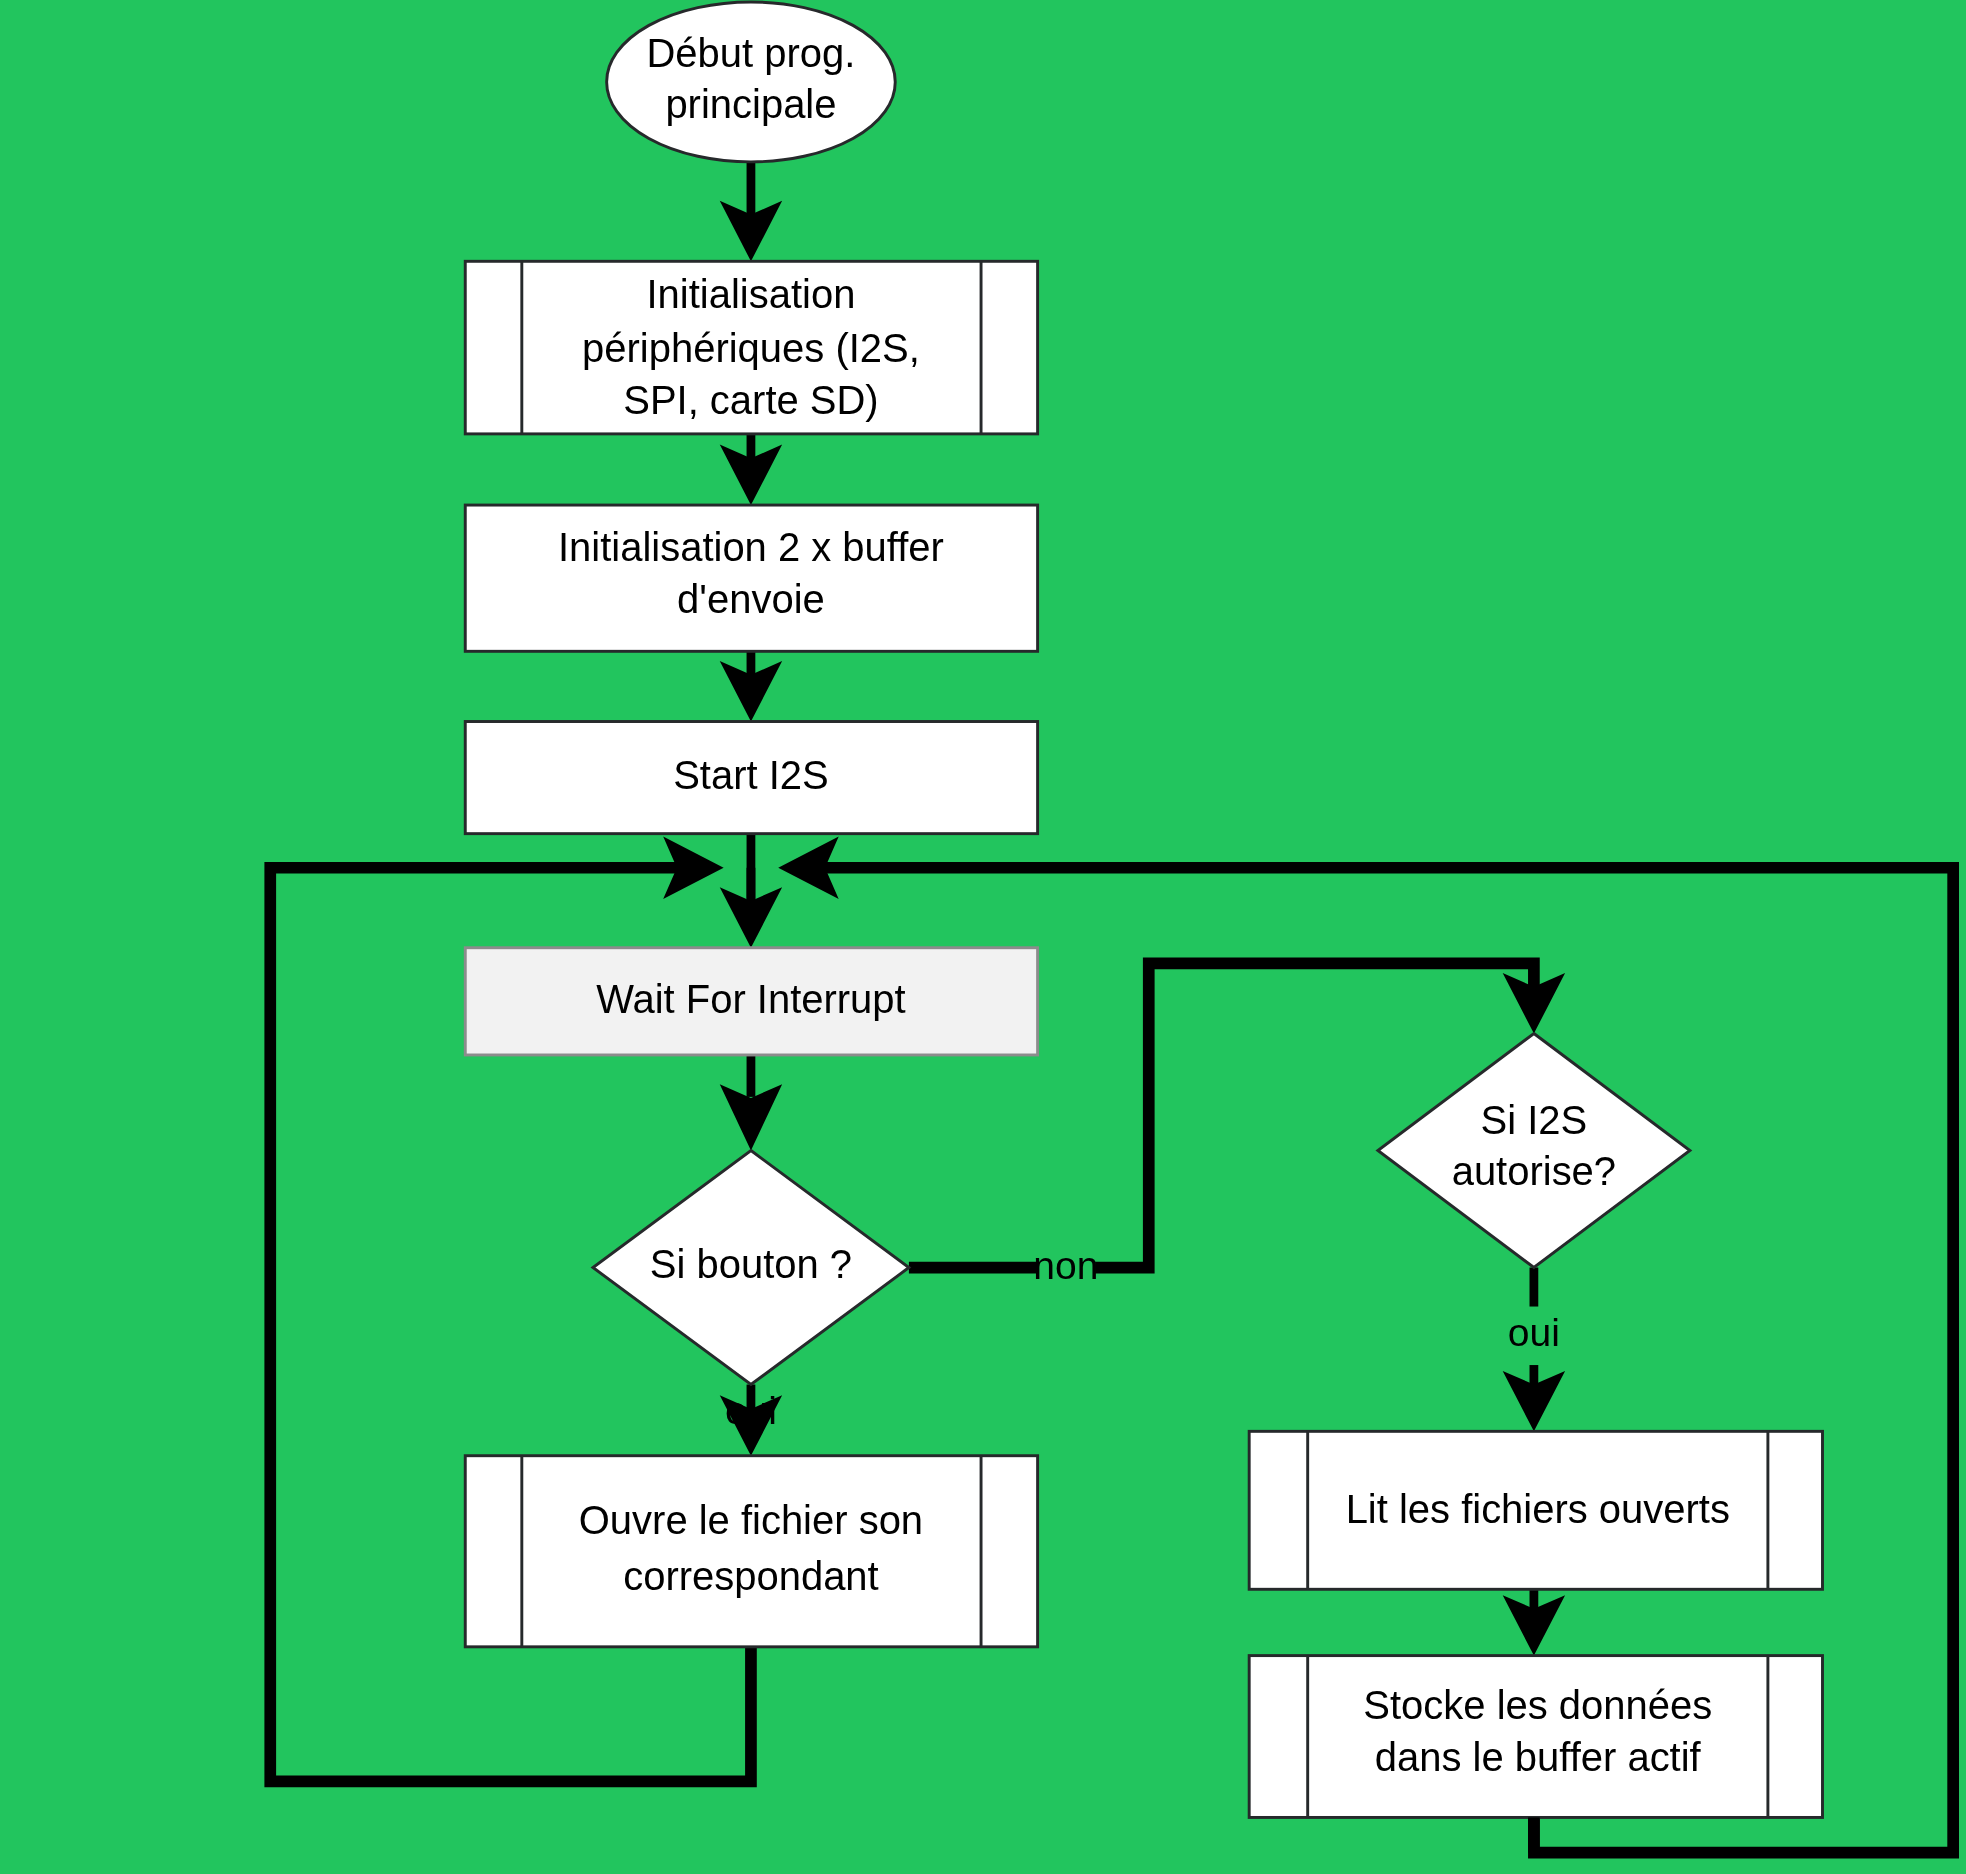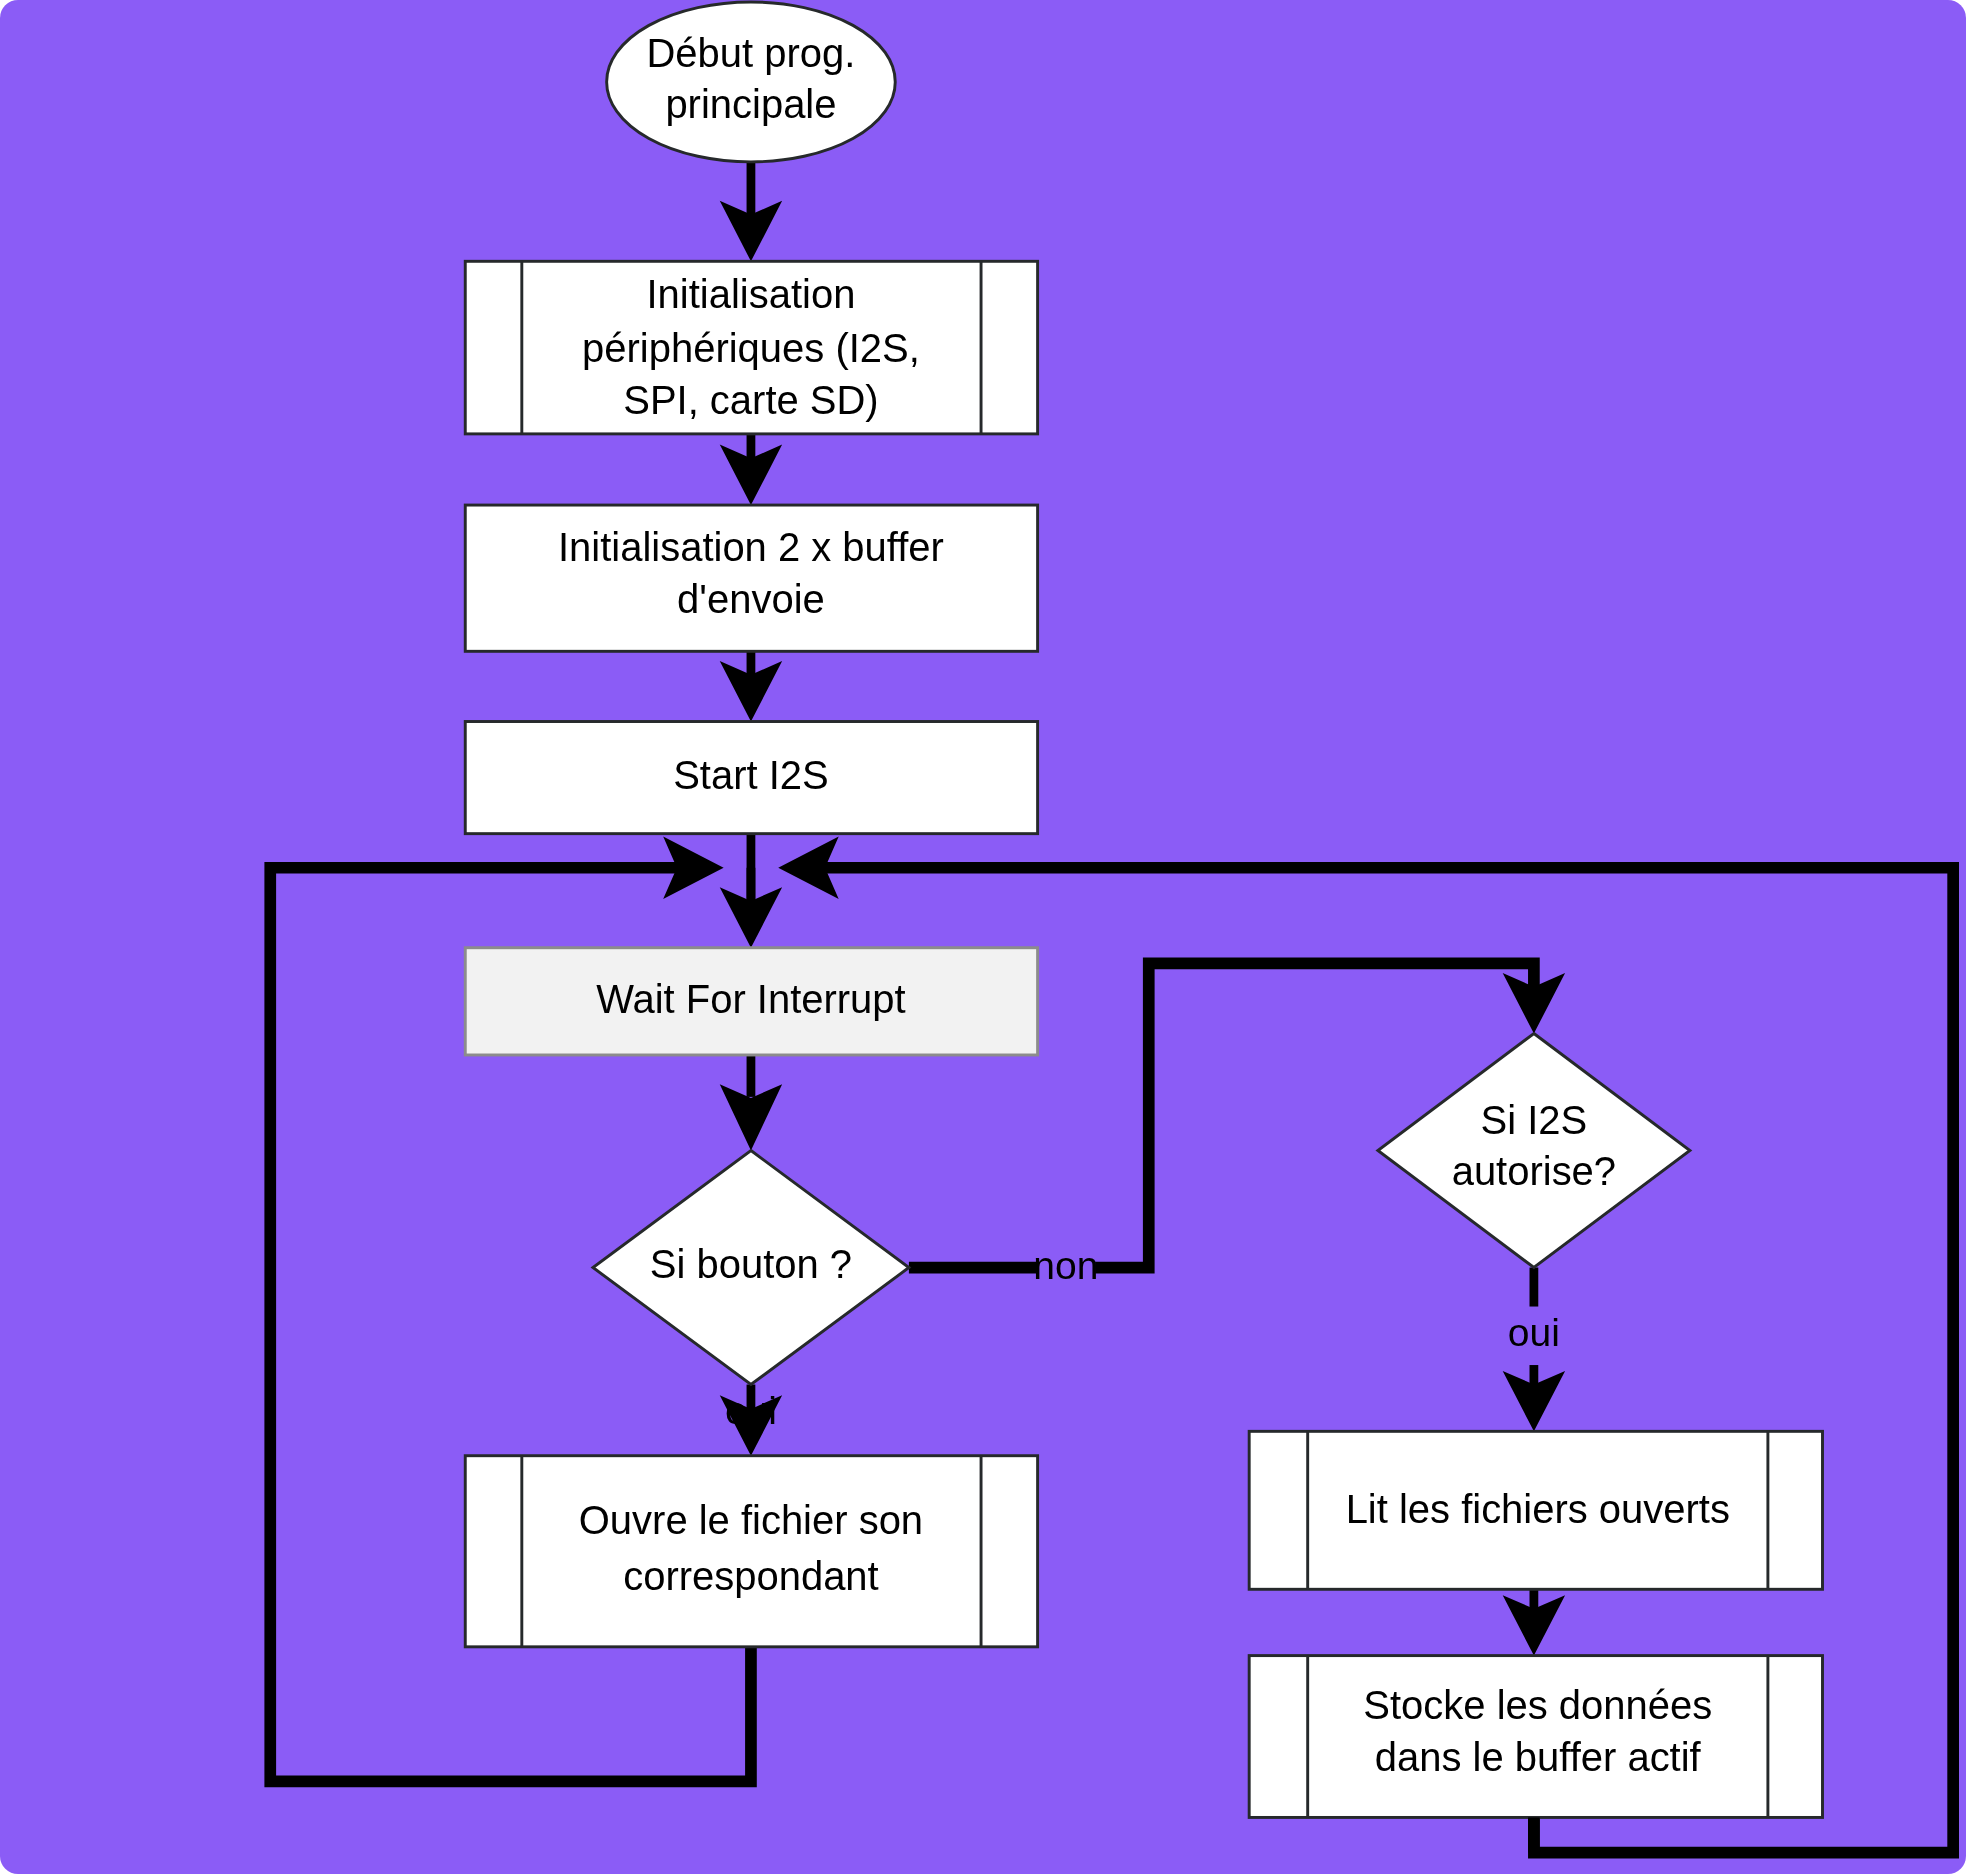--- a/index.html
+++ b/index.html
@@ -7,23 +7,22 @@
     padding: 0;
     background: #ffffff;
   }
   body {
     font-family: "Liberation Sans", sans-serif;
   }
   #flowchart-root {
     position: relative;
     width: 1966px;
     height: 1874px;
-    background: #8b5cf6;
+    background: #22c55e;
     overflow: hidden;
-    border-radius: 18px;
   }
   svg.fc {
     display: block;
     width: 1966px;
     height: 1874px;
   }
   .node-shape {
     fill: #ffffff;
     stroke: #26292b;
     stroke-width: 3;

